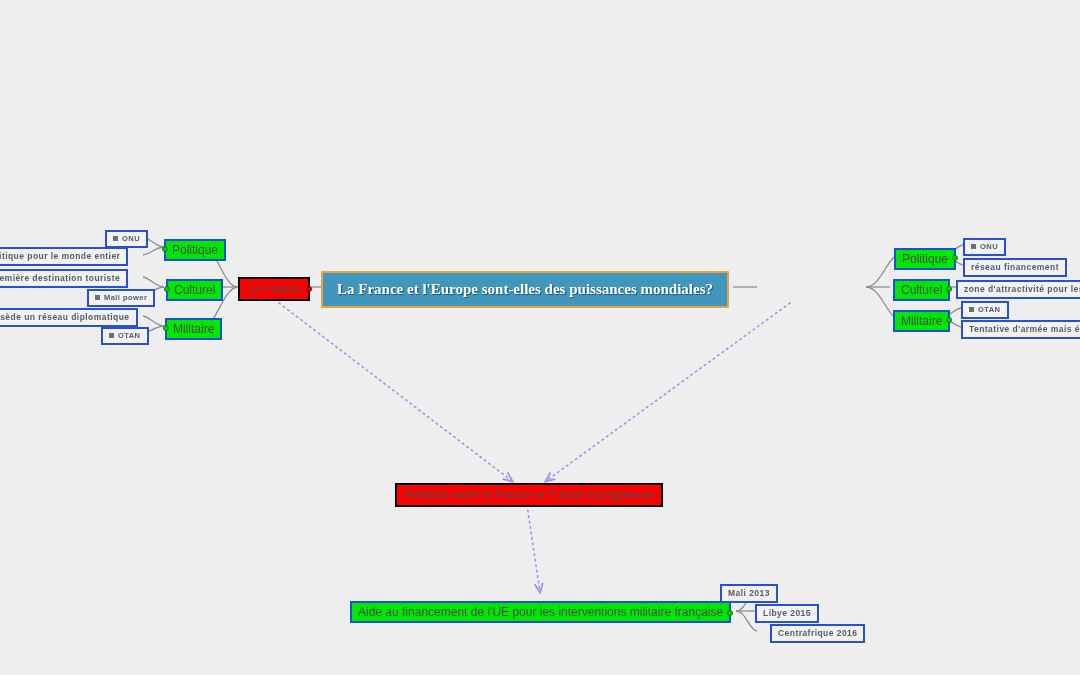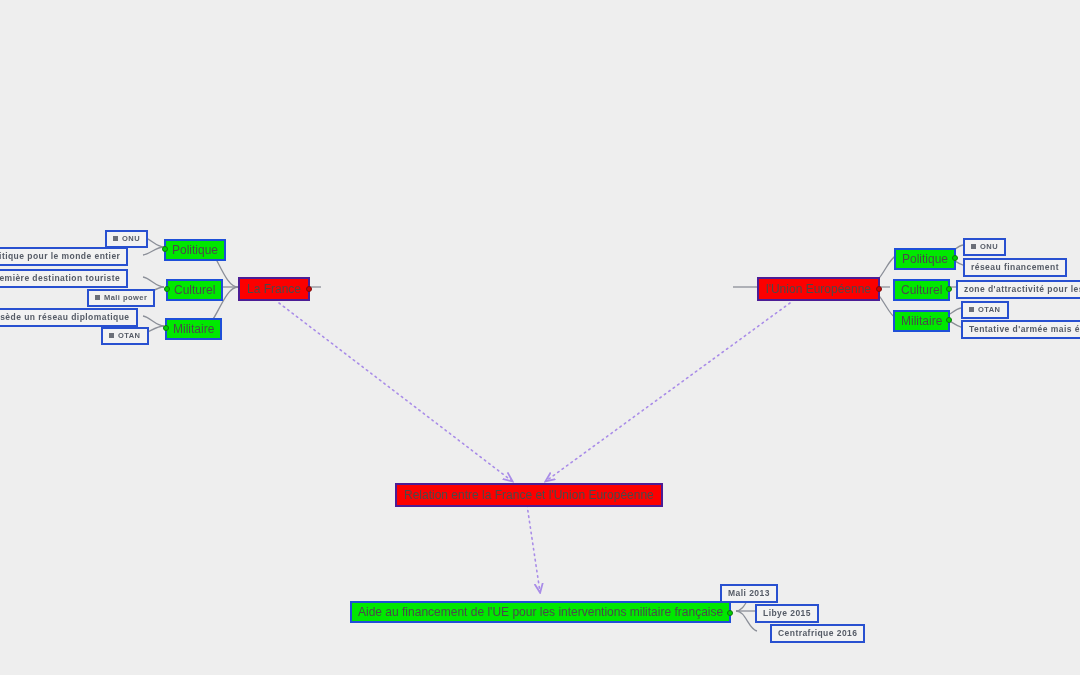--- a/index.html
+++ b/index.html
@@ -48,21 +48,21 @@
     font-weight: bold;
     font-size: 15px;
     padding: 9px 14px;
     text-shadow: 1px 1px 1px rgba(0,0,0,0.45);
     border-radius: 1px;
   }
 
   
   .node.red {
     background: #fc0000;
-    border: 2px solid #4c1d95;
+    border: 2px solid #000000;
     color: #4a4a4a;
     font-size: 12px;
     padding: 4px 7px;
   }
 
   
   .node.green {
     background: #00e800;
     border: 2px solid #1e4fd8;
     color: #4a4a4a;
@@ -157,20 +157,23 @@
       <path d="M736,611 C746,611 748,629 757,631"></path>
     </g>
 
     <g stroke="#a98ce8" stroke-width="1.6" fill="none" stroke-dasharray="1.5 4" stroke-linecap="round" marker-end="url(#arrowhead)">
       <path d="M279,303 L512,481"></path>
       <path d="M790,303 L546,481"></path>
       <path d="M527,505 L540,592"></path>
     </g>
   </svg>
 
+  <div class="node root" style="left:321px; top:271px;">
+    <span>La France et l'Europe sont-elles des puissances mondiales?</span>
+  </div>
 
   <div class="node red" style="left:238px; top:277px;">
     <span>La France</span>
     <span class="dot redside" style="right:-4px; top:7px;"></span>
   </div>
 
   <div class="node green" style="left:164px; top:239px;">
     <span>Politique</span>
     <span class="dot" style="left:-4px; top:5px;"></span>
   </div>
@@ -200,24 +203,20 @@
   </div>
 
   <div class="node leaf" style="left:-60px; top:308px;">
     <span>monde, possède un réseau diplomatique</span>
   </div>
   <div class="node leaf small" style="left:101px; top:327px;">
     <span class="bullet"></span>
     <span>OTAN</span>
   </div>
 
-  <div class="node red" style="left:757px; top:277px;">
-    <span>l'Union Européenne</span>
-    <span class="dot redside" style="right:-4px; top:7px;"></span>
-  </div>
 
   <div class="node green" style="left:894px; top:248px;">
     <span>Politique</span>
     <span class="dot" style="right:-4px; top:5px;"></span>
   </div>
   <div class="node green" style="left:893px; top:279px;">
     <span>Culturel</span>
     <span class="dot" style="right:-4px; top:5px;"></span>
   </div>
   <div class="node green" style="left:893px; top:310px;">

